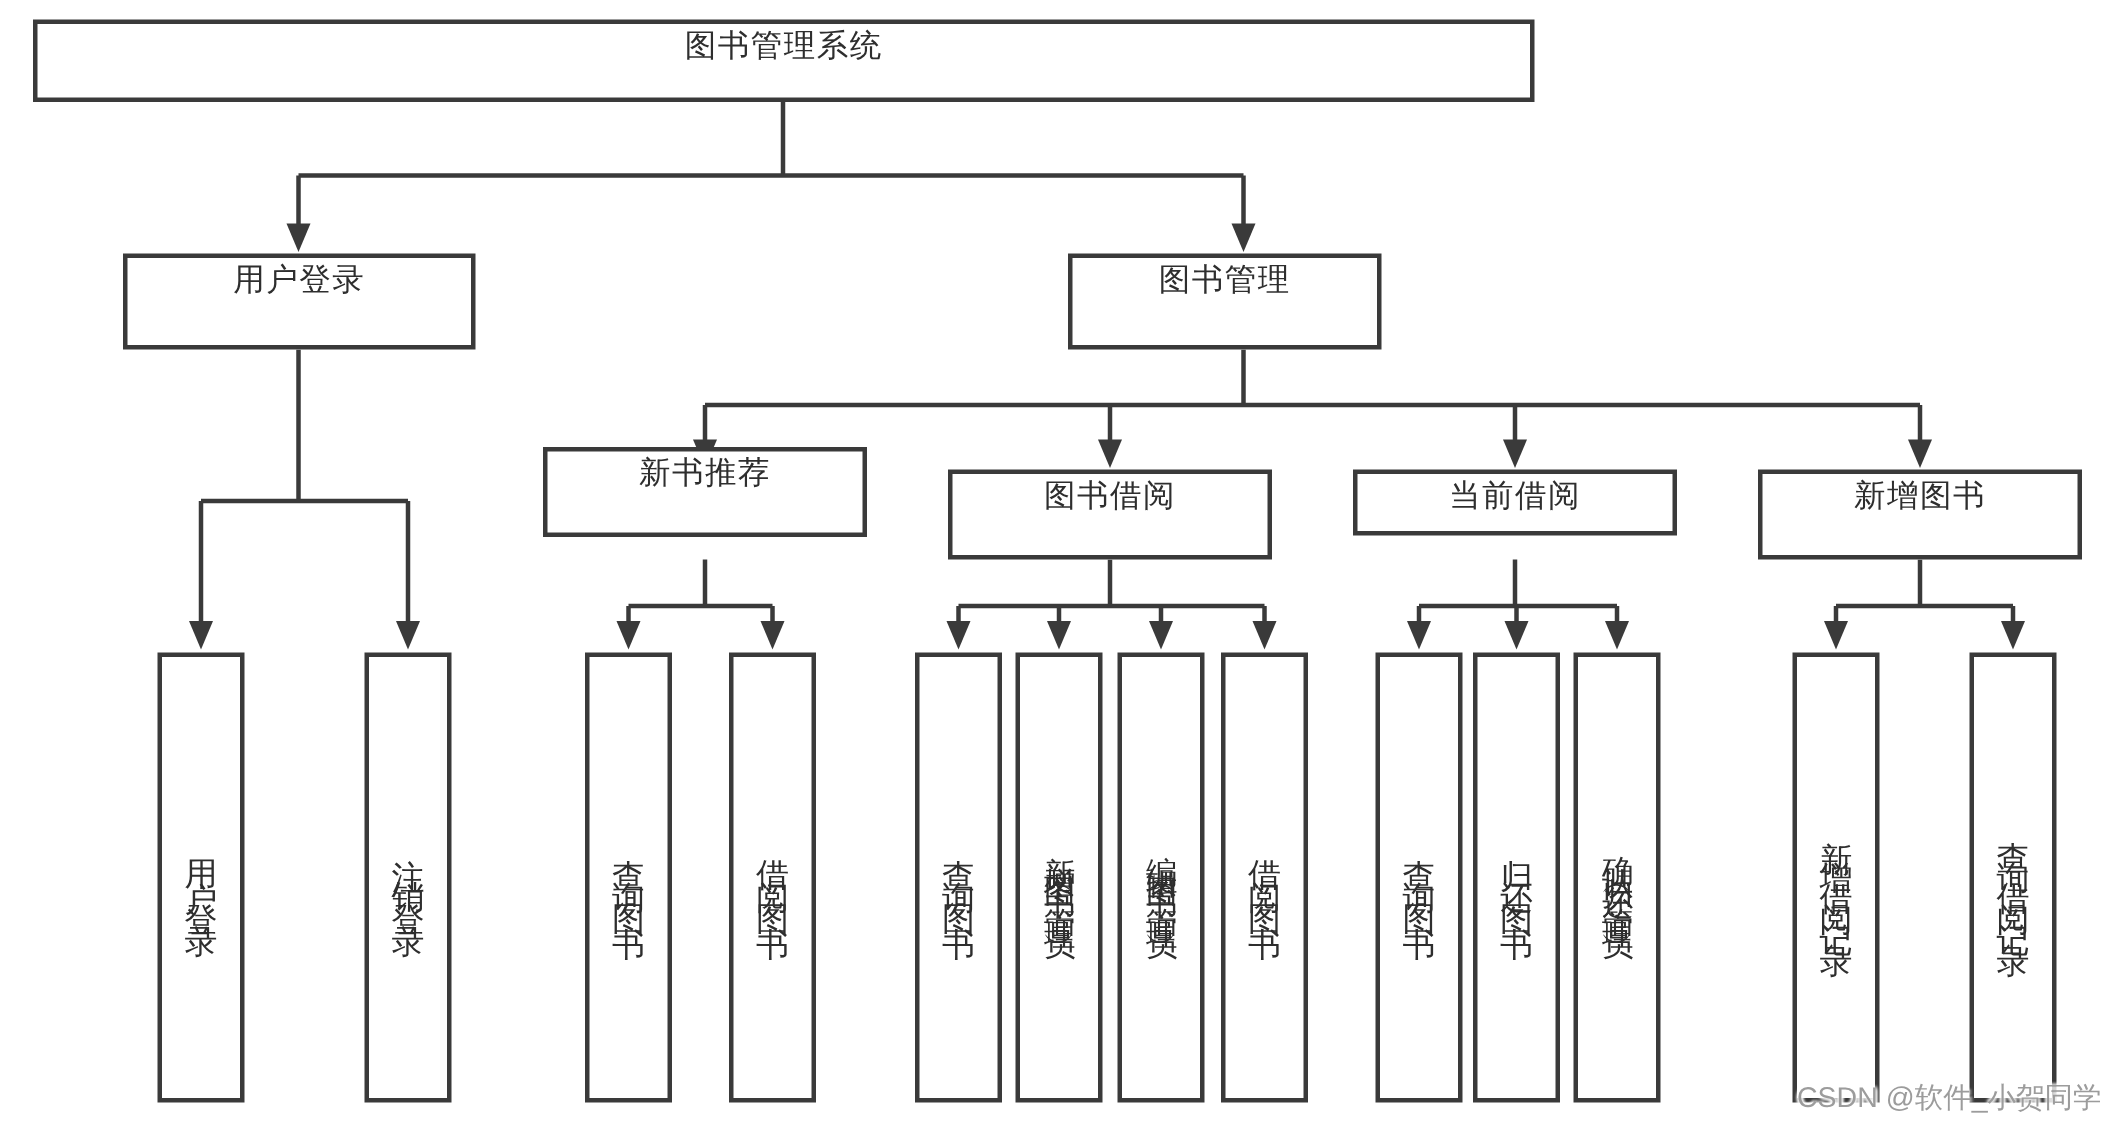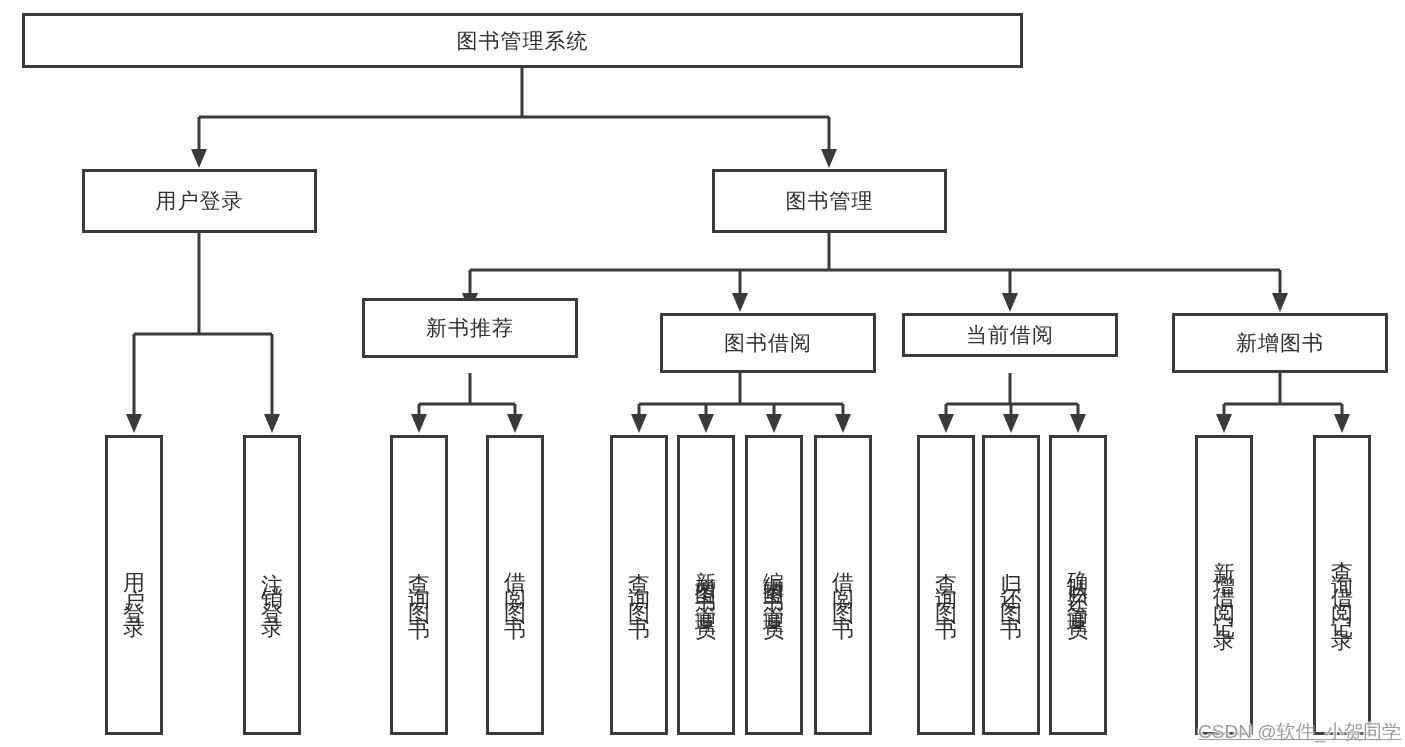--- a/index.html
+++ b/index.html
@@ -11,40 +11,39 @@
     background:var(--background);
     font-family:"Liberation Sans","DejaVu Sans",sans-serif;
     color:var(--text);
   }
   .wires{position:absolute;left:0;top:0;width:1405px;height:747px;z-index:0;}
   .wires .s{stroke:var(--line);stroke-width:3;fill:none;}
   .wires .t{fill:var(--line);stroke:none;}
   .node{
     position:absolute;box-sizing:border-box;z-index:1;
     background:#fff;border:3px solid var(--line);
-    display:flex;align-items:center;justify-content:center;
+    display:flex;align-items:flex-start;justify-content:center;
     font-size:21px;letter-spacing:1px;
   }
   .leaf{
     position:absolute;box-sizing:border-box;z-index:1;
     top:435px;width:58px;height:300px;
     background:#fff;border:3px solid var(--line);
     display:flex;align-items:center;justify-content:center;
   }
   .leaf span{
     writing-mode:vertical-rl;text-orientation:mixed;
     font-size:22px;letter-spacing:15px;line-height:1;
   }
   .leaf.mid span{letter-spacing:14px;}
   .leaf.long span{font-size:21px;letter-spacing:7px;}
   .watermark{
     position:absolute;right:4px;bottom:2px;z-index:3;
     font-size:19px;color:var(--watermark);
     text-shadow:1px 1px 2px #fff,-1px -1px 2px #fff,1px -1px 2px #fff,-1px 1px 2px #fff;
-    text-decoration:underline;
   }
 </style>
 </head>
 <body>
 
 <svg class="wires" viewBox="0 0 1405 747" xmlns="http://www.w3.org/2000/svg">
 
   <g>
     <path class="s" d="M522 68 V117"></path>
     <path class="s" d="M199 117 H829"></path>
@@ -119,28 +118,28 @@
   </g>
 </svg>
 
 <div class="node" style="left:22px;top:13px;width:1001px;height:55px">
   <span>图书管理系统</span>
 </div>
 
 <div class="node" style="left:82px;top:169px;width:235px;height:64px">
   <span>用户登录</span>
 </div>
-<div class="node" style="left:712px;top:169px;width:235px;height:64px">
+<div class="node" style="left:712px;top:169px;width:209px;height:64px">
   <span>图书管理</span>
 </div>
 
 <div class="node" style="left:362px;top:298px;width:216px;height:60px">
   <span>新书推荐</span>
 </div>
-<div class="node" style="left:660px;top:313px;width:216px;height:60px">
+<div class="node" style="left:632px;top:313px;width:216px;height:60px">
   <span>图书借阅</span>
 </div>
 <div class="node" style="left:902px;top:313px;width:216px;height:44px">
   <span>当前借阅</span>
 </div>
 <div class="node" style="left:1172px;top:313px;width:216px;height:60px">
   <span>新增图书</span>
 </div>
 
 <div class="leaf" style="left:105px">

